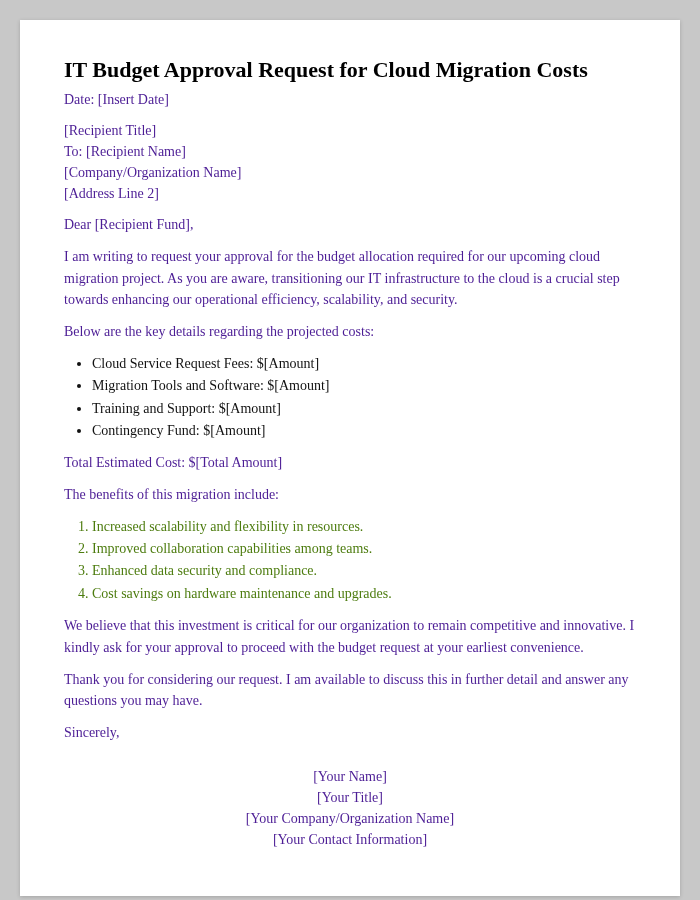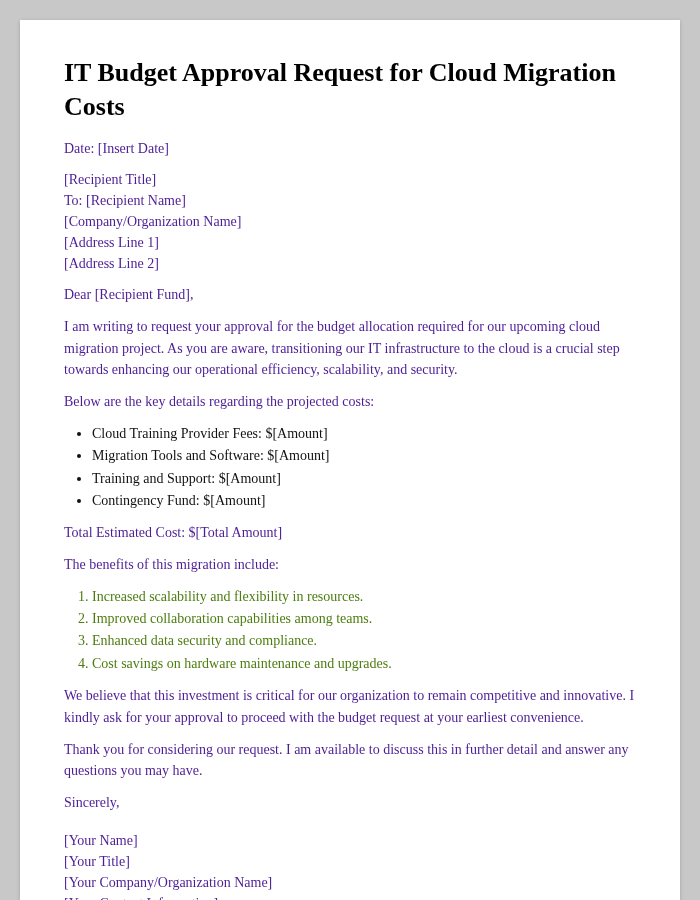--- a/index.html
+++ b/index.html
@@ -20,24 +20,24 @@
 
     .document {
       background: #ffffff;
       width: 660px;
       min-height: 860px;
       padding: 36px 44px 36px 44px;
       box-shadow: 0 1px 4px rgba(0,0,0,0.18);
     }
 
     .doc-title {
-      font-size: 26px;
+      font-size: 22px;
       font-weight: bold;
       line-height: 1.3;
-      margin-bottom: 14px;
+      margin-bottom: 4px;
       font-family: 'Times New Roman', Times, serif;
     }
 
     .doc-body p {
       font-size: 14px;
       line-height: 1.55;
       margin-bottom: 10px;
       font-family: 'Times New Roman', Times, serif;
       color: #4c1d95;
     }
@@ -92,32 +92,31 @@
 <div class="document">
   <h1 class="doc-title">IT Budget Approval Request for Cloud Migration Costs</h1>
 
   <div class="doc-body">
     <p>Date: [Insert Date]</p>
 
     <div class="address-block section-gap">
       <p>[Recipient Title]</p>
       <p>To: [Recipient Name]</p>
       <p>[Company/Organization Name]</p>
-      <p>[Address Line 1]</p>
       <p>[Address Line 2]</p>
     </div>
 
     <p>Dear [Recipient Fund],</p>
 
     <p>I am writing to request your approval for the budget allocation required for our upcoming cloud migration project. As you are aware, transitioning our IT infrastructure to the cloud is a crucial step towards enhancing our operational efficiency, scalability, and security.</p>
 
     <p>Below are the key details regarding the projected costs:</p>
 
     <ul class="bullet-list">
-      <li>Cloud Training Provider Fees: $[Amount]</li>
+      <li>Cloud Service Request Fees: $[Amount]</li>
       <li>Migration Tools and Software: $[Amount]</li>
       <li>Training and Support: $[Amount]</li>
       <li>Contingency Fund: $[Amount]</li>
     </ul>
 
     <p class="total-line">Total Estimated Cost: $[Total Amount]</p>
 
     <p>The benefits of this migration include:</p>
 
     <ol class="numbered-list">
@@ -126,20 +125,20 @@
       <li>Enhanced data security and compliance.</li>
       <li>Cost savings on hardware maintenance and upgrades.</li>
     </ol>
 
     <p>We believe that this investment is critical for our organization to remain competitive and innovative. I kindly ask for your approval to proceed with the budget request at your earliest convenience.</p>
 
     <p>Thank you for considering our request. I am available to discuss this in further detail and answer any questions you may have.</p>
 
     <p>Sincerely,</p>
 
-    <div class="address-block" style="margin-top: 16px;">
+    <div class="address-block" style="margin-top: 22px; text-align: center;">
       <p>[Your Name]</p>
       <p>[Your Title]</p>
       <p>[Your Company/Organization Name]</p>
       <p>[Your Contact Information]</p>
     </div>
   </div>
 </div>
 
 </body></html>

